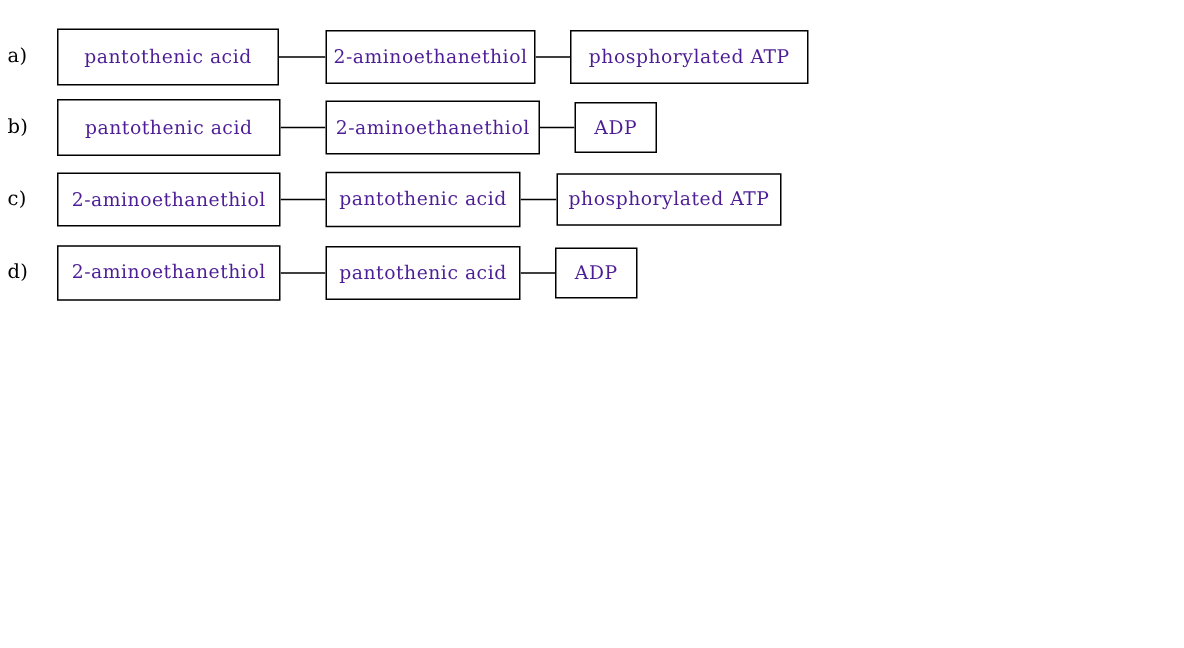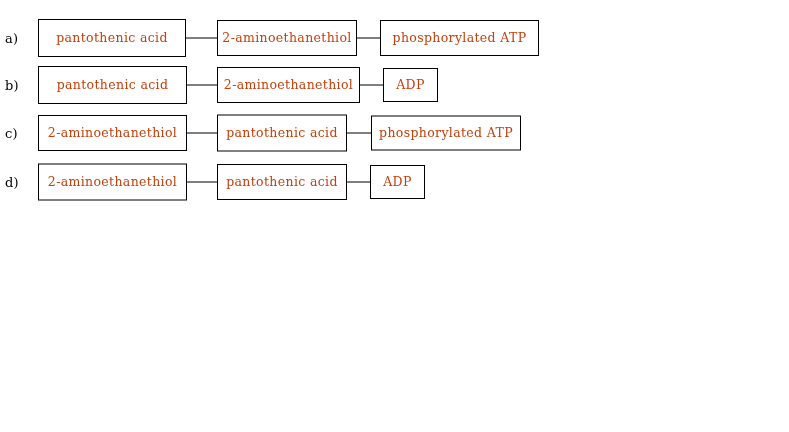--- a/index.html
+++ b/index.html
@@ -49,21 +49,21 @@
     display: flex;
     align-items: center;
     justify-content: center;
     overflow: hidden;
   }
   .node-label {
     font-size: 12.5px;
     line-height: 1;
     letter-spacing: 0.35px;
     white-space: nowrap;
-    color: #c2410c;
+    color: #4c1d95;
   }
   .connector {
     position: absolute;
     top: 50%;
     height: 0;
     border-top: 1.5px solid #000000;
     transform: translateY(-50%);
   }
 </style>
 </head>

